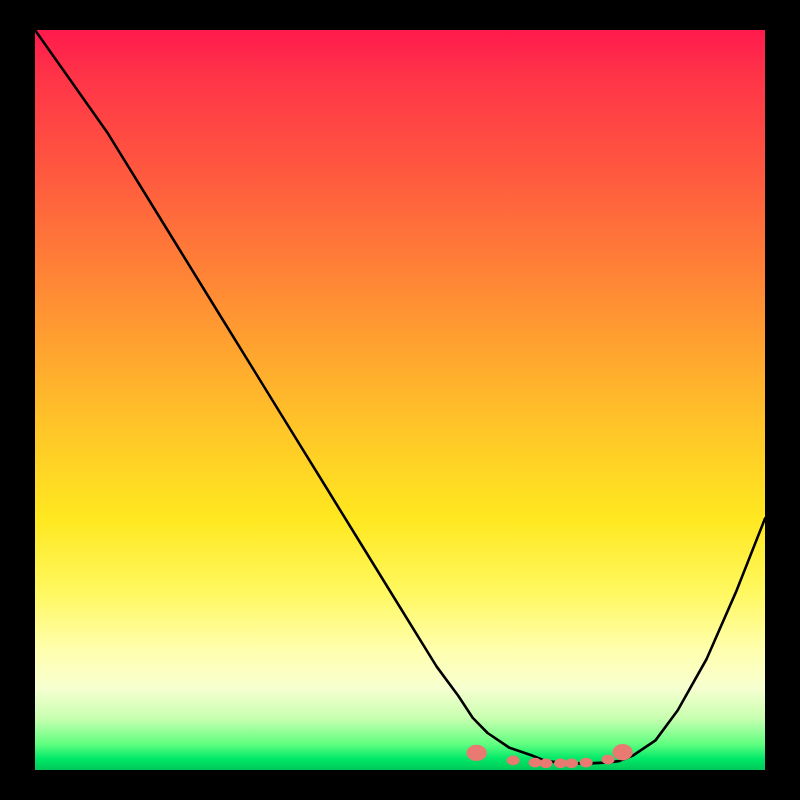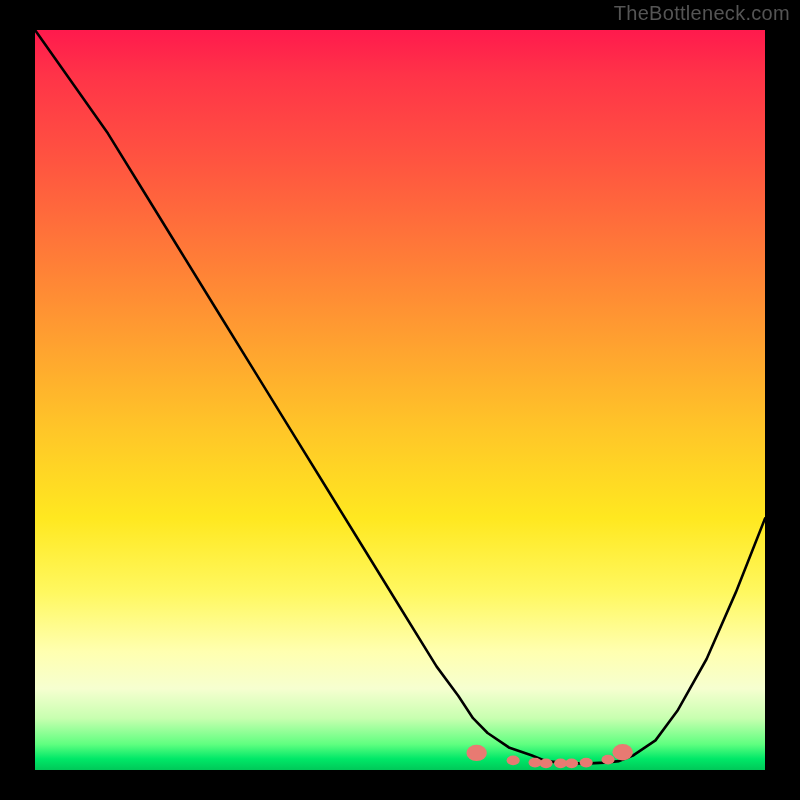--- a/index.html
+++ b/index.html
@@ -56,21 +56,20 @@
   }
   svg.curve {
     position: absolute;
     left: 0; top: 0; width: 100%; height: 100%;
   }
 </style>
 </head>
 <body>
 
 <div class="outer">
-  <div class="watermark">TheBottleneck.com</div>
   <div class="plot">
     <div class="gradient"></div>
     <svg class="curve" viewBox="0 0 100 100" preserveAspectRatio="none">
       <path id="curve-path" fill="none" stroke="#000" stroke-width="0.35" stroke-linecap="round" stroke-linejoin="round" d="M0.00 0.00 L5.00 7.00 L10.00 14.00 L15.00 22.00 L20.00 30.00 L25.00 38.00 L30.00 46.00 L35.00 54.00 L40.00 62.00 L45.00 70.00 L50.00 78.00 L55.00 86.00 L58.00 90.00 L60.00 93.00 L62.00 95.00 L65.00 97.00 L68.00 98.00 L70.00 98.80 L72.00 99.00 L74.00 99.10 L76.00 99.10 L78.00 99.00 L80.00 98.80 L82.00 98.00 L85.00 96.00 L88.00 92.00 L92.00 85.00 L96.00 76.00 L100.00 66.00 "></path>
       <g id="markers">
           <ellipse cx="60.50" cy="97.70" rx="1.4" ry="1.1" fill="#e87a72"></ellipse>
           <ellipse cx="65.50" cy="98.70" rx="0.9" ry="0.65" fill="#e87a72"></ellipse>
           <ellipse cx="68.50" cy="99.00" rx="0.9" ry="0.65" fill="#e87a72"></ellipse>
           <ellipse cx="70.00" cy="99.10" rx="0.9" ry="0.65" fill="#e87a72"></ellipse>
           <ellipse cx="72.00" cy="99.10" rx="0.9" ry="0.65" fill="#e87a72"></ellipse>

